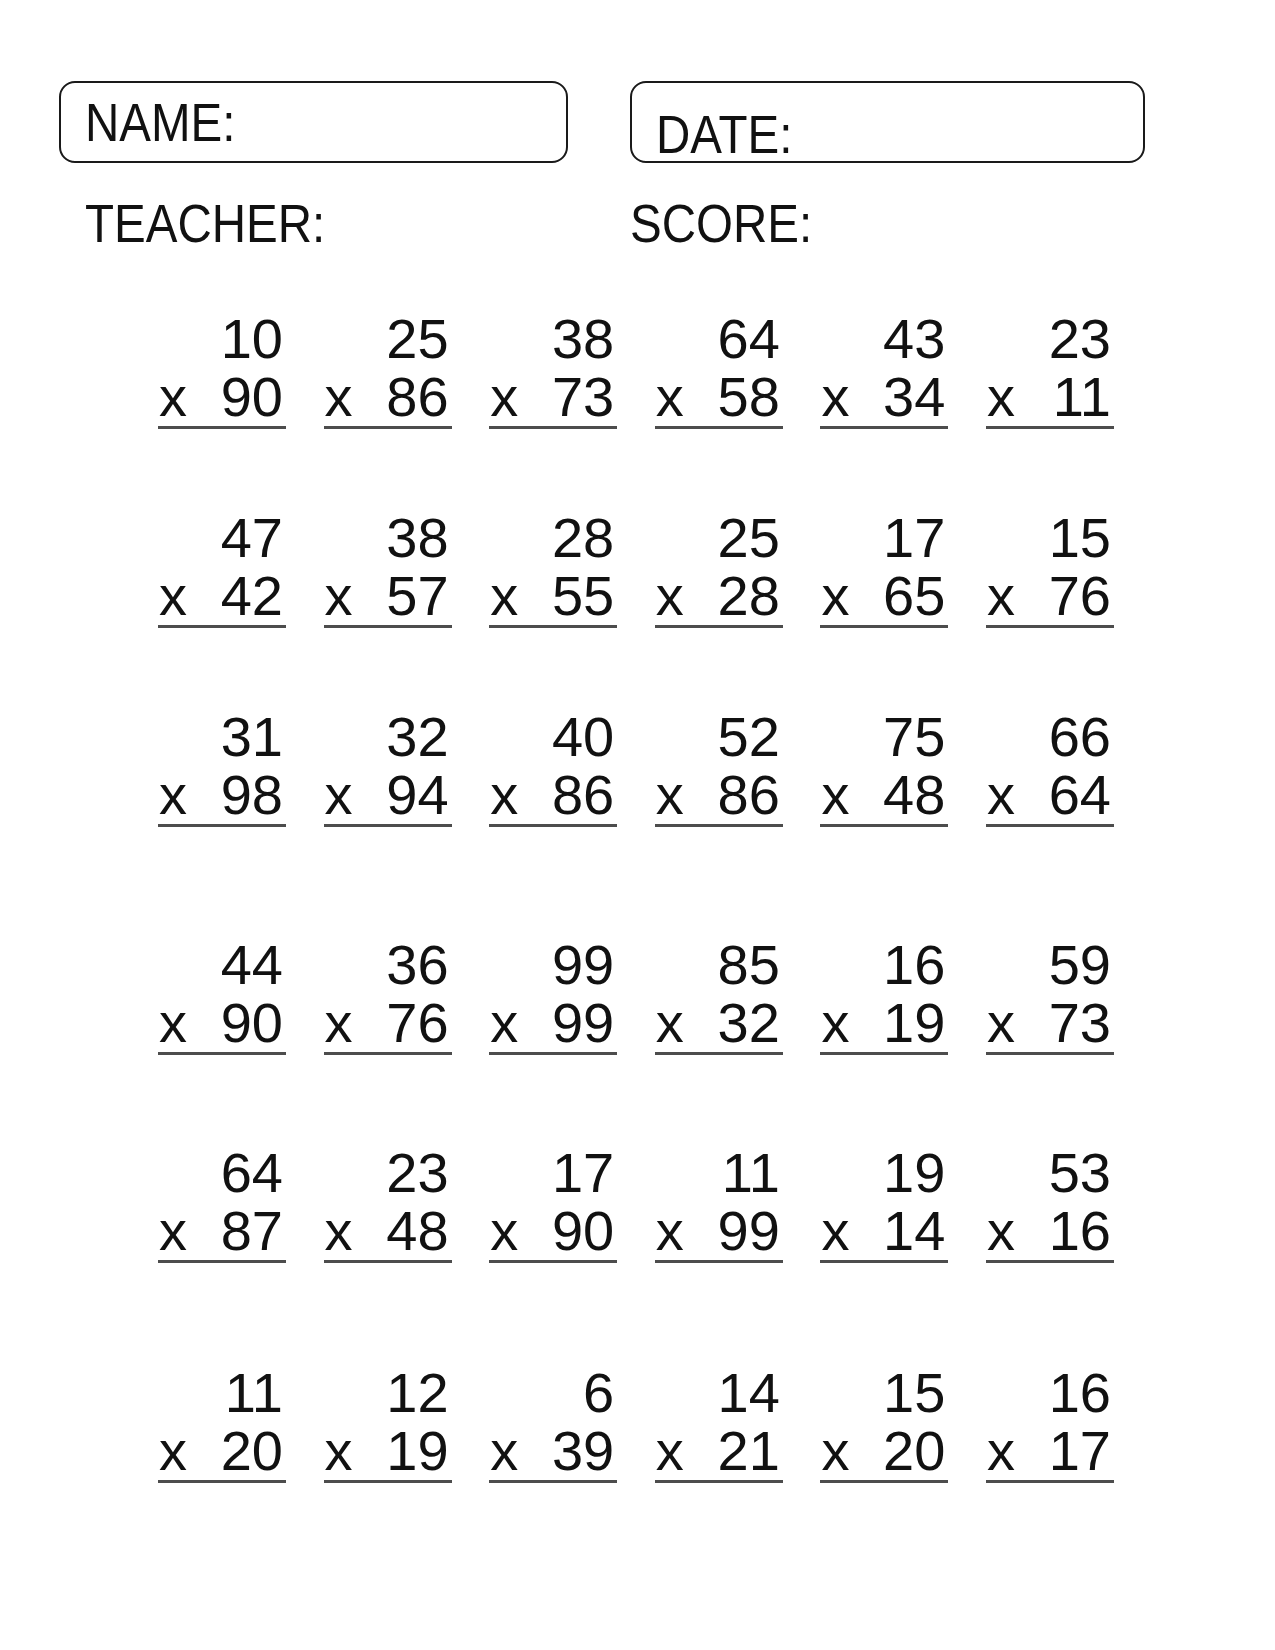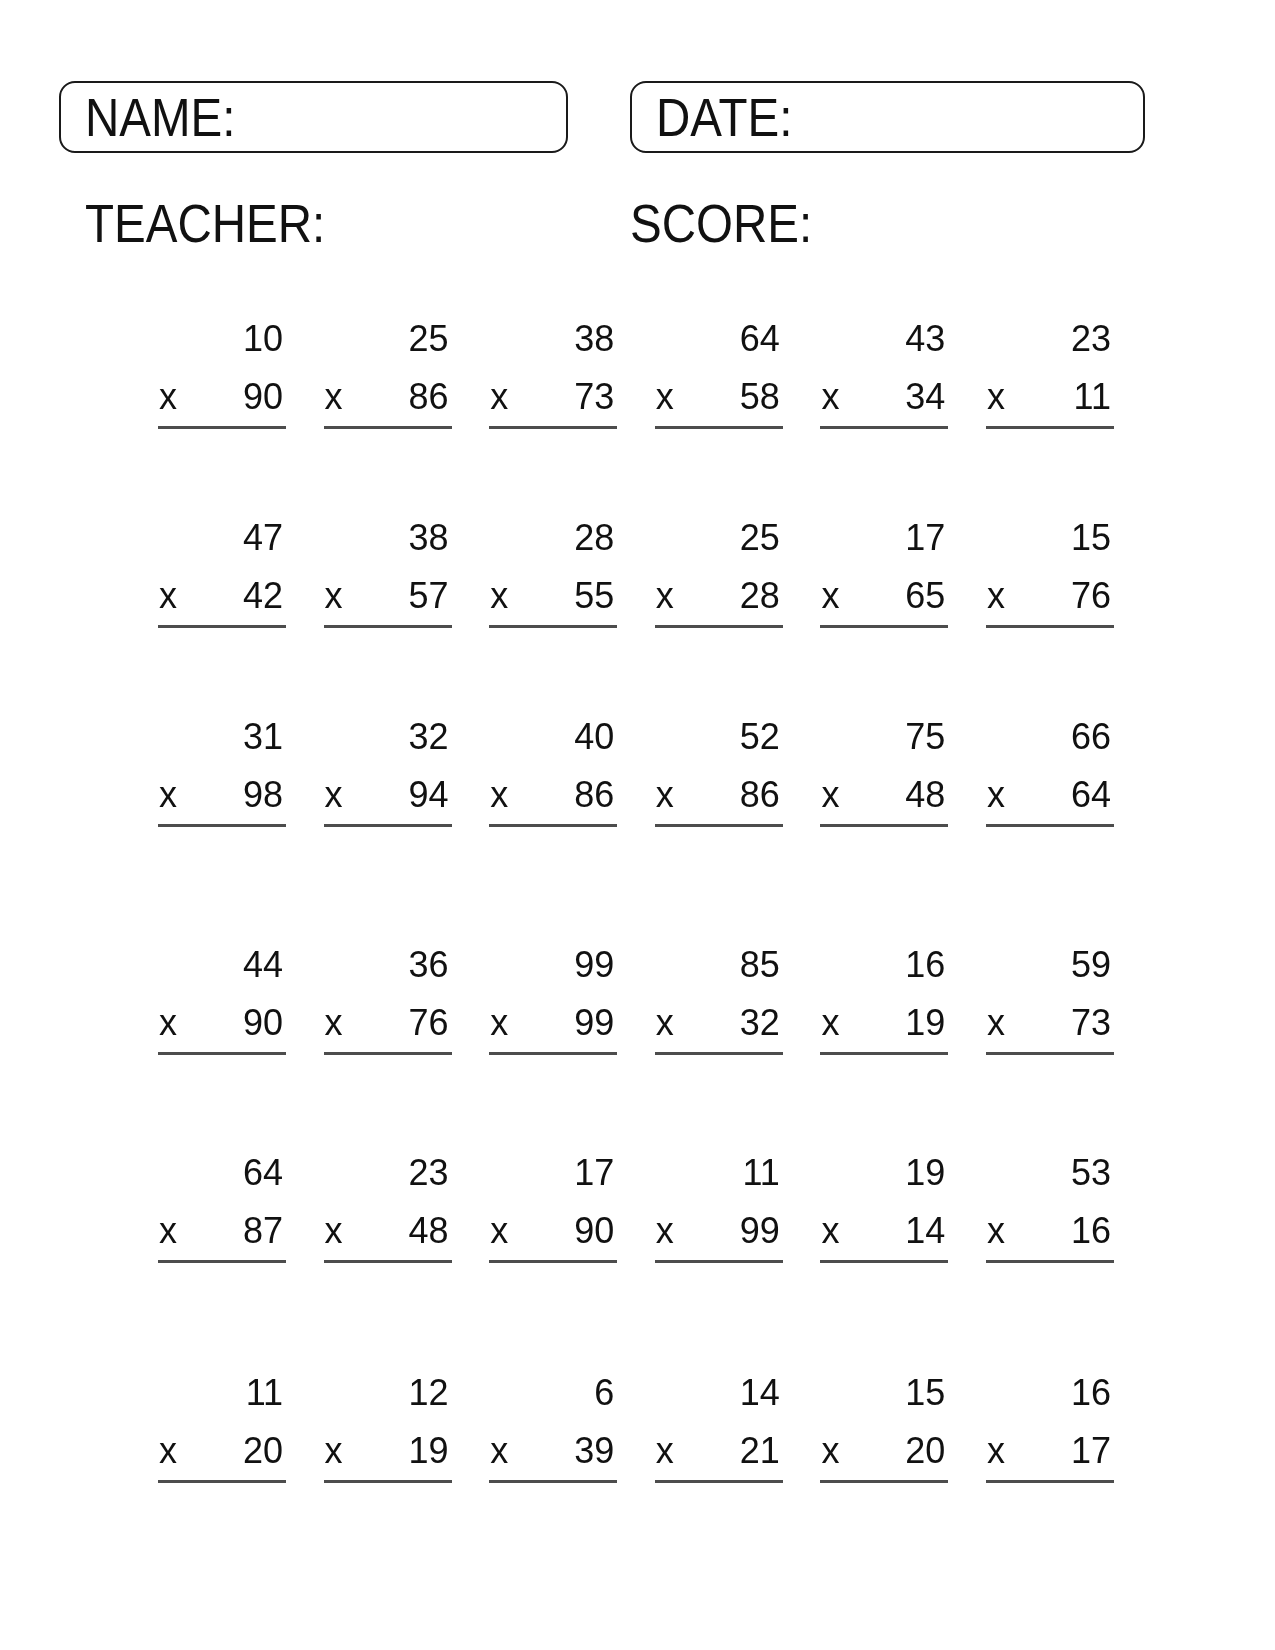--- a/index.html
+++ b/index.html
@@ -2,44 +2,44 @@
 <html><head>
 <meta charset="utf-8">
 <style>
   html,body { margin:0; padding:0; background:#ffffff; }
   .page {
     position:relative; width:1275px; height:1650px; background:#ffffff;
     font-family:"Liberation Sans", sans-serif; color:#111111; overflow:hidden;
   }
   
   .field-box {
-    position:absolute; top:81px; height:72px; box-sizing:border-box;
+    position:absolute; top:81px; height:82px; box-sizing:border-box;
     border:2.5px solid #1a1a1a; border-radius:16px; background:#ffffff;
     display:flex; align-items:center;
   }
   .name-box { left:59px;  width:509px; }
-  .date-box { left:630px; width:515px; }
+  .date-box { left:630px; width:515px;align-items:flex-end; }
   .box-label {
     font-size:54px; line-height:54px; white-space:nowrap; margin-left:24px;
     transform:scaleX(0.88); transform-origin:left center; display:inline-block;
   }
   .sub-label {
     position:absolute; top:196px; font-size:54px; line-height:54px; white-space:nowrap;
     transform:scaleX(0.88); transform-origin:left center;
   }
   .teacher-label { left:85px; }
   .score-label  { left:630px; }
   
   .grid-row {
     position:absolute; left:158px; width:956px;
     display:flex; justify-content:space-between;
   }
   .row-1 { top:318px; }  .row-2 { top:517px; }  .row-3 { top:716px;align-items:center; }
   .row-4 { top:944px;gap:20px; }  .row-5 { top:1152px; } .row-6 { top:1372px; }
-  .cell { width:128px; font-size:36px; }
+  .cell { width:128px; font-size:56px; }
   .top  { text-align:right; line-height:42px; padding-right:3px; }
   .bottom {
     display:flex; justify-content:space-between; align-items:flex-end;
     line-height:42px; margin-top:16px; padding:0 3px 8px 1px;
     border-bottom:3px solid #4d4d4d;
   }
   .op { display:inline-block; }
   .num { display:inline-block; }
 </style>
 </head>

